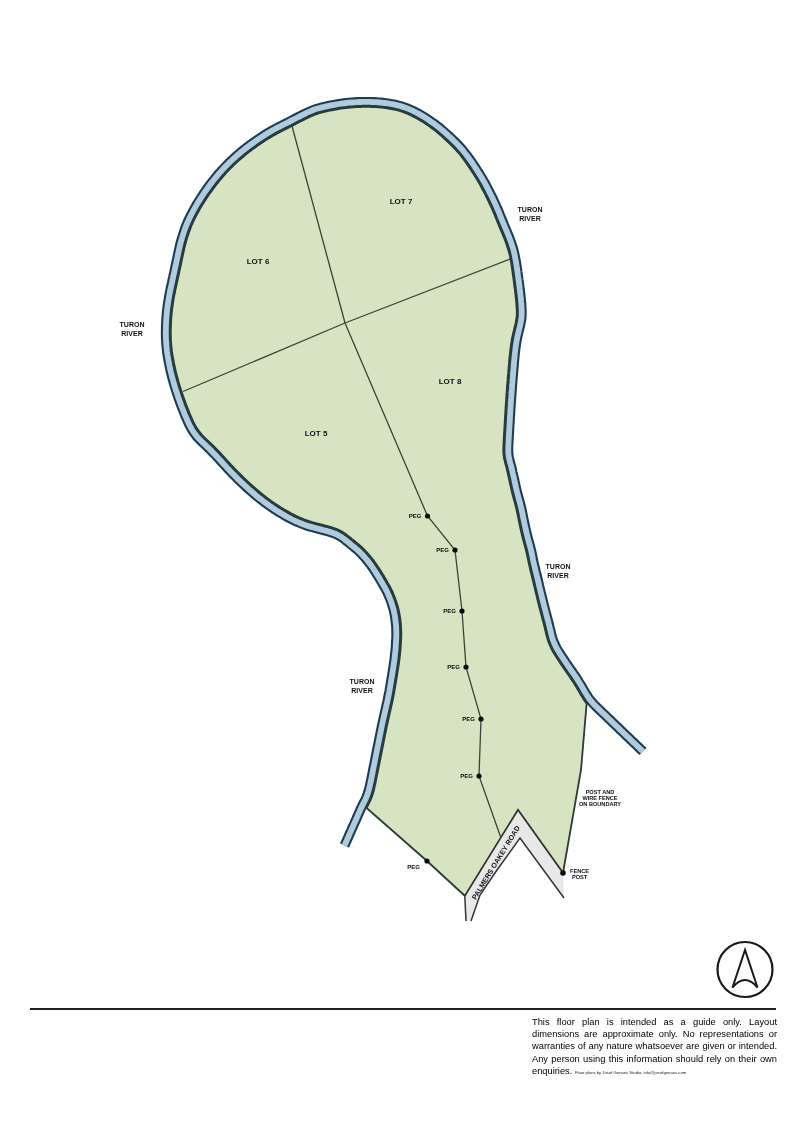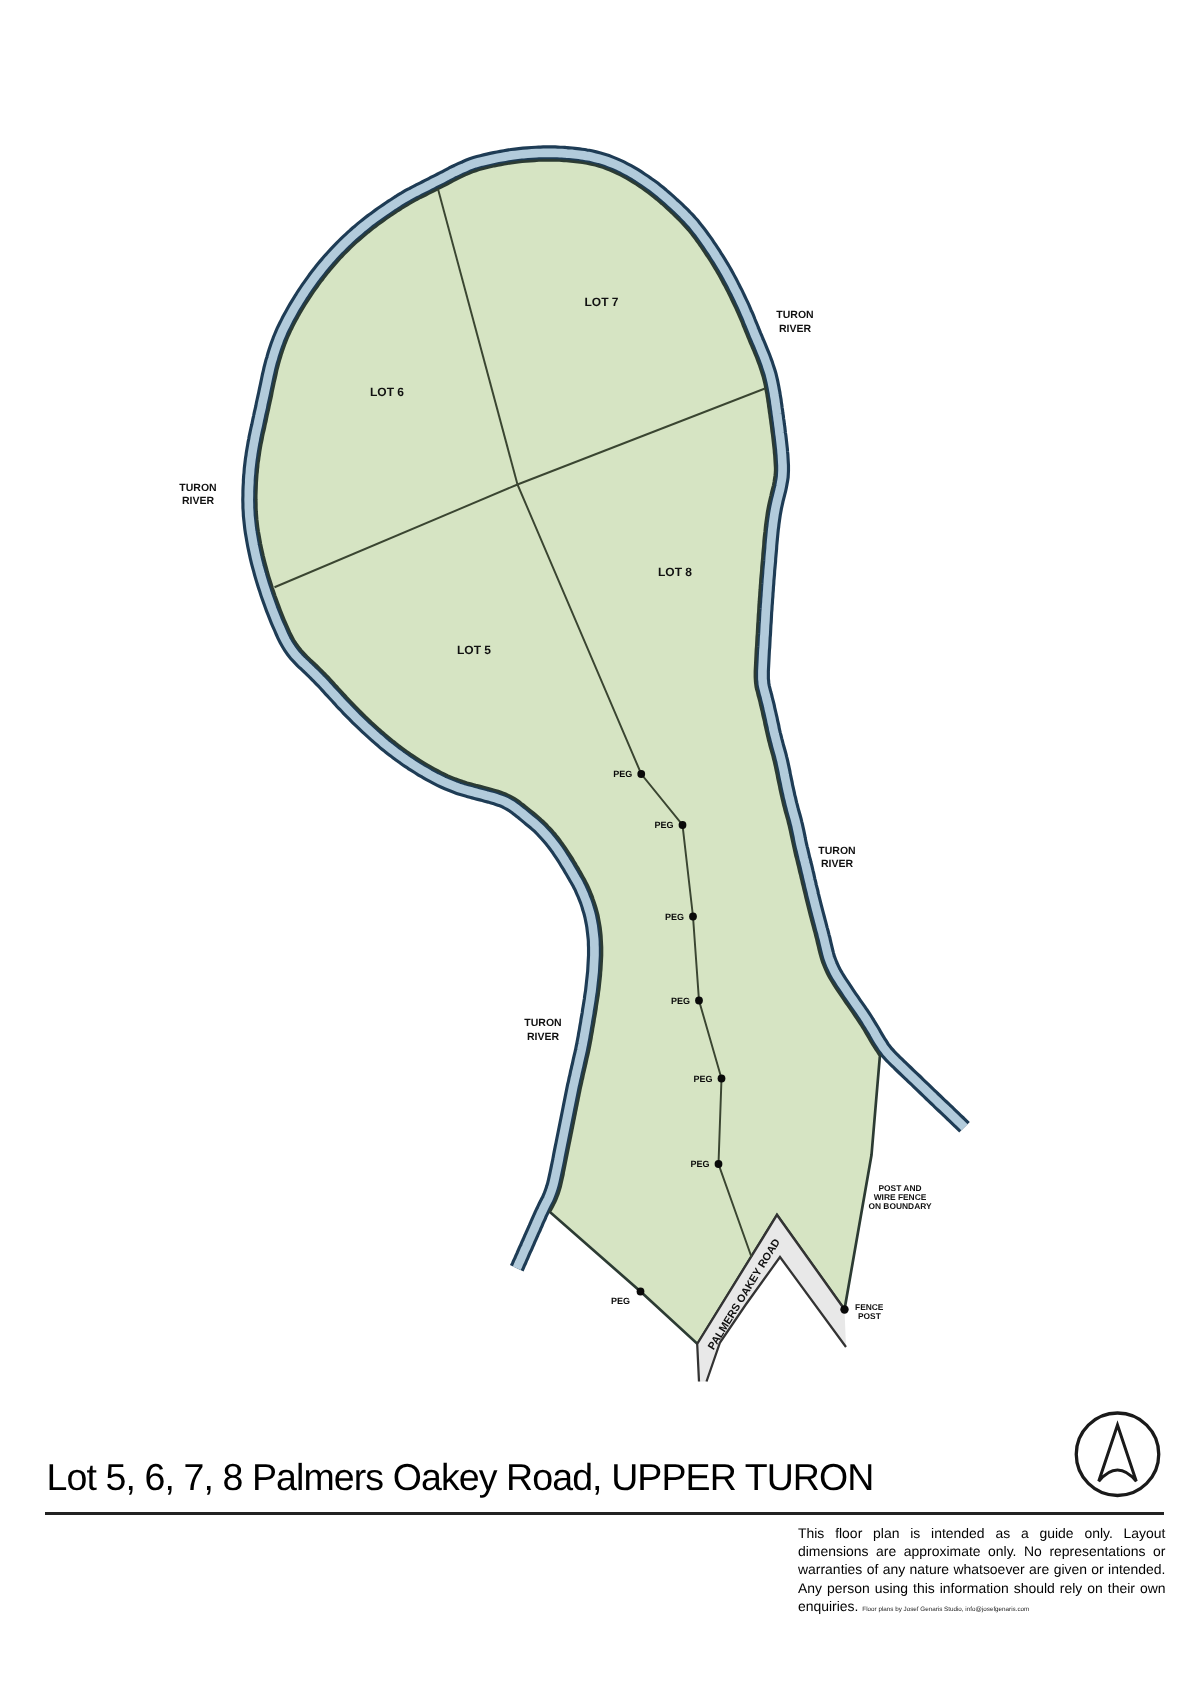--- a/index.html
+++ b/index.html
@@ -87,18 +87,17 @@
 </g>
 
 <text x="0" y="0" font-family="Liberation Sans, sans-serif" font-size="7.2" font-weight="bold" fill="#111" text-anchor="middle" transform="translate(498,864) rotate(-58.5)">PALMERS OAKEY ROAD</text>
 
 <g fill="none" stroke="#1a1a1a" stroke-width="2.2">
 <circle cx="745" cy="969.5" r="27.5"></circle>
 <path d="M745,950 L732.5,987.5 Q745,972.5 757.5,987.5 Z" stroke-width="2"></path>
 </g>
 </svg>
 
-<div id="title">Lot 5, 6, 7, 8 Palmers Oakey Road, UPPER TURON</div>
 
 <div id="rule"></div>
 
 <div id="disclaimer">This floor plan is intended as a guide only. Layout dimensions are approximate only. No representations or warranties of any nature whatsoever are given or intended. Any person using this information should rely on their own enquiries. <span id="credit">Floor plans by Josef Genaris Studio, info@josefgenaris.com</span></div>
 </div>
 
 </body></html>

